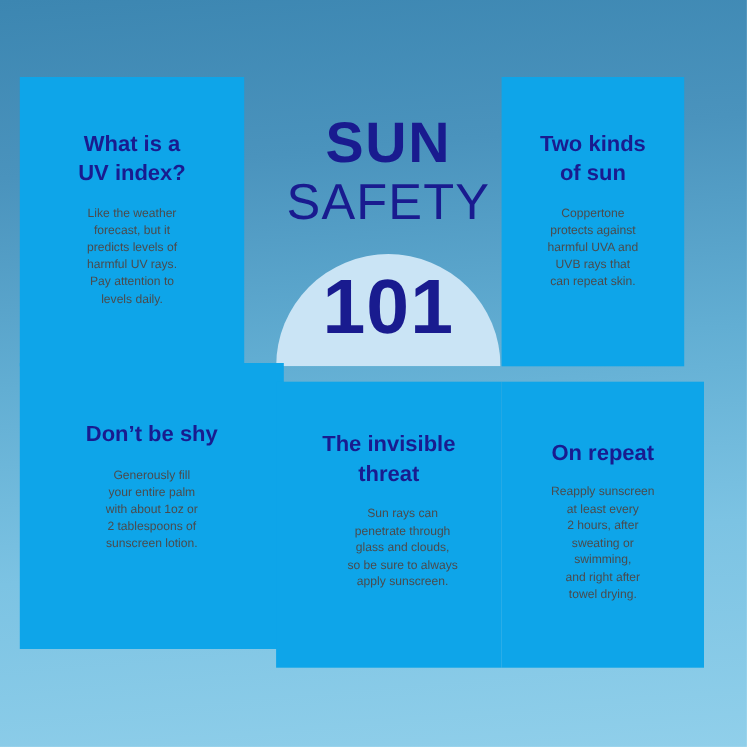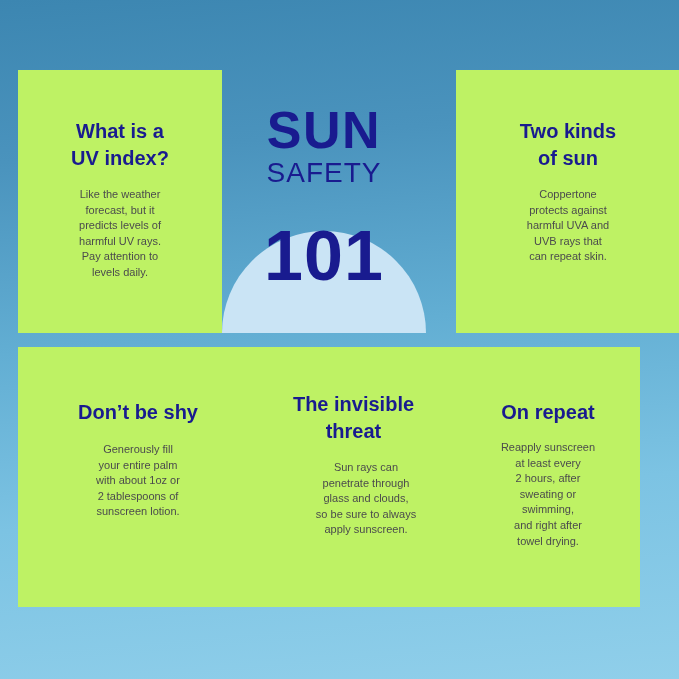--- a/index.html
+++ b/index.html
@@ -25,21 +25,21 @@
   #infographic {
     position: absolute;
     left: 0; top: 0;
     width: 679px;
     height: 679px;
   }
 
   
   .hero {
     position: absolute;
-    left: 222px;
+    left: 251px;
     top: 70px;
     width: 204px;
     height: 263px;
     display: flex;
     flex-direction: column;
     align-items: center;
     overflow: hidden;
   }
 
   .hero-semicircle {
@@ -63,40 +63,40 @@
   .hero-line1 {
     color: #191b8f;
     font-size: 52px;
     font-weight: bold;
     line-height: 0.95;
     letter-spacing: 1.5px;
   }
 
   .hero-line2 {
     color: #191b8f;
-    font-size: 28px;
+    font-size: 46px;
     font-weight: normal;
     line-height: 1.25;
     letter-spacing: 1px;
   }
 
   .hero-number {
     position: relative;
     z-index: 2;
     color: #191b8f;
     font-size: 70px;
     font-weight: bold;
     letter-spacing: 1px;
     margin-top: 26px;
   }
 
   
   .card {
     position: absolute;
-    background: #bef264;
+    background: #0ea5e9;
     display: flex;
     flex-direction: column;
     align-items: center;
     text-align: center;
     padding: 10px 12px;
   }
 
   .card-title {
     color: #191b8f;
     font-weight: bold;
@@ -107,22 +107,22 @@
 
   .card-body {
     color: #4b4b4d;
     font-size: 11px;
     line-height: 1.42;
     white-space: pre-line;
   }
 
   
   #card-uv-index      { left: 18px;  top: 70px;  width: 204px; height: 263px; justify-content: flex-start; }
-  #card-two-kinds     { left: 456px; top: 70px;  width: 224px; height: 263px; justify-content: flex-start; }
-  #card-dont-be-shy   { left: 18px;  top: 347px; width: 240px; height: 260px; justify-content: flex-start; }
+  #card-two-kinds     { left: 456px; top: 70px;  width: 166px; height: 263px; justify-content: flex-start; }
+  #card-dont-be-shy   { left: 18px;  top: 330px; width: 240px; height: 260px; justify-content: flex-start; }
   #card-invisible     { left: 251px; top: 347px; width: 205px; height: 260px; justify-content: flex-start; }
   #card-on-repeat     { left: 456px; top: 347px; width: 184px; height: 260px; justify-content: flex-start; }
 
   #card-uv-index    .card-title { margin-top: 38px; }
   #card-uv-index    .card-body  { margin-top: 15px; }
 
   #card-two-kinds   .card-title { margin-top: 38px; }
   #card-two-kinds   .card-body  { margin-top: 15px; }
 
   #card-dont-be-shy .card-title { margin-top: 42px; }

